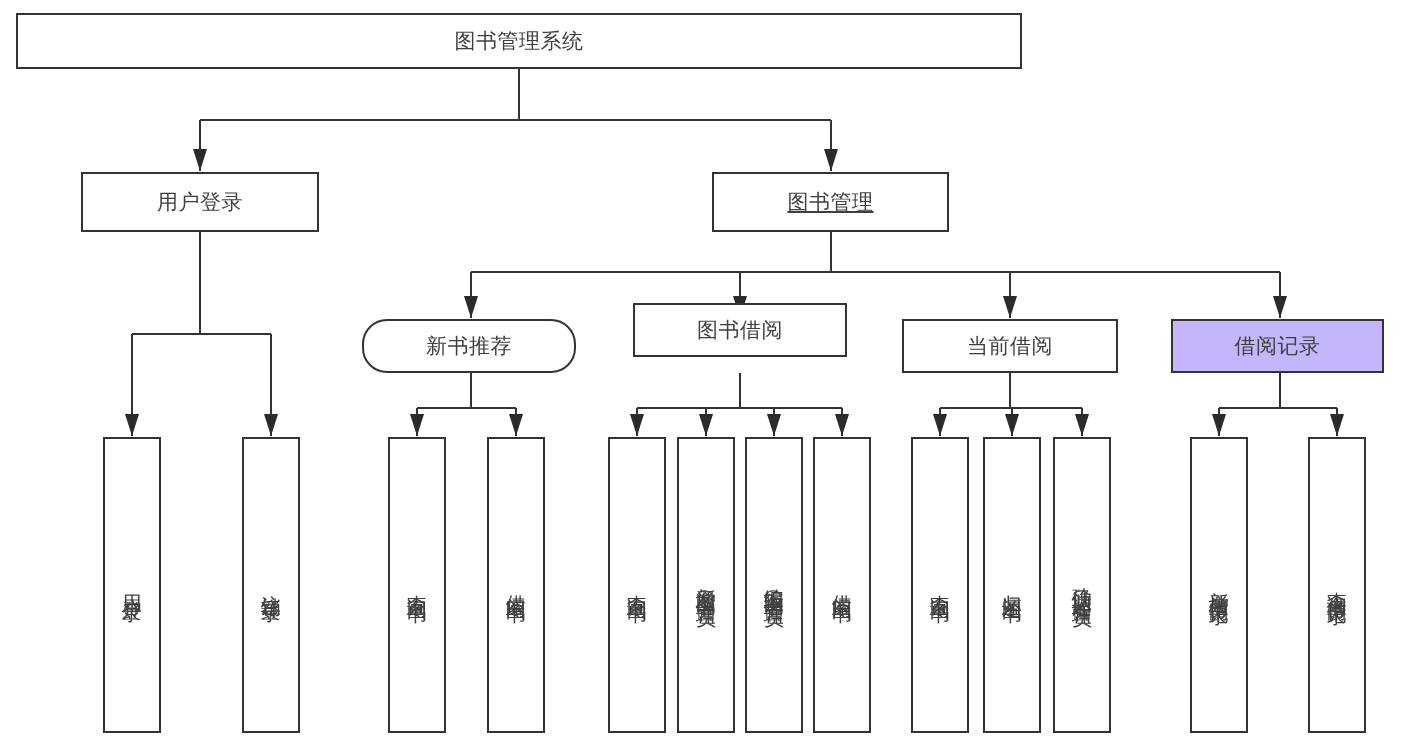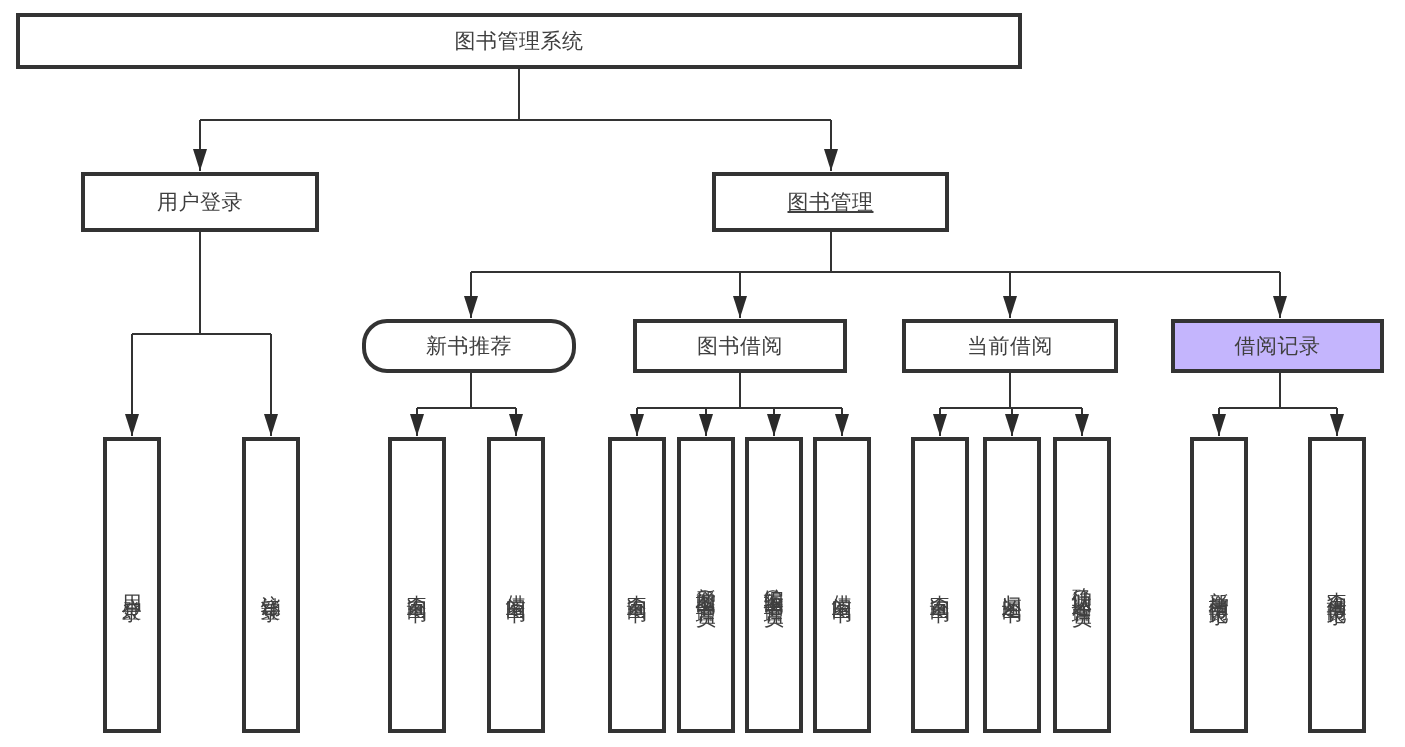--- a/index.html
+++ b/index.html
@@ -21,21 +21,21 @@
     position: absolute;
     left: 0;
     top: 0;
     width: 1405px;
     height: 747px;
   }
   .node {
     position: absolute;
     box-sizing: border-box;
     background: #ffffff;
-    border: 4px solid #ec4899;
+    border: 2px solid #ec4899;
     display: flex;
     align-items: center;
     justify-content: center;
     overflow: hidden;
   }
   .node-label {
     color: #3f3f3f;
     font-size: 21px;
     line-height: 1.12;
     text-align: center;
@@ -123,21 +123,21 @@
       </div>
       <div class="node" style="left: 81px; top: 172px; width: 238px; height: 60px; border-color: rgb(51, 51, 51); background: rgb(255, 255, 255);">
         <div class="node-label" style="color: rgb(63, 63, 63);">用户登录</div>
       </div>
       <div class="node" style="left: 712px; top: 172px; width: 237px; height: 60px; border-color: rgb(51, 51, 51); background: rgb(255, 255, 255);">
         <div class="node-label" style="color: rgb(63, 63, 63); text-decoration: underline;">图书管理</div>
       </div>
       <div class="node" style="left: 362px; top: 319px; width: 214px; height: 54px; border-color: rgb(51, 51, 51); background: rgb(255, 255, 255); border-radius: 25px;">
         <div class="node-label" style="color: rgb(63, 63, 63);">新书推荐</div>
       </div>
-      <div class="node" style="left: 633px; top: 319px; width: 214px; height: 54px; border-color: rgb(51, 51, 51); background: rgb(255, 255, 255);">
+      <div class="node" style="left: 633px; top: 303px; width: 214px; height: 54px; border-color: rgb(51, 51, 51); background: rgb(255, 255, 255);">
         <div class="node-label" style="color: rgb(63, 63, 63);">图书借阅</div>
       </div>
       <div class="node" style="left: 902px; top: 319px; width: 216px; height: 54px; border-color: rgb(51, 51, 51); background: rgb(255, 255, 255);">
         <div class="node-label" style="color: rgb(63, 63, 63);">当前借阅</div>
       </div>
       <div class="node" style="left: 1171px; top: 319px; width: 213px; height: 54px; border-color: rgb(51, 51, 51); background: #c4b5fd;">
         <div class="node-label" style="color: rgb(63, 63, 63);">借阅记录</div>
       </div>
       <div class="node vertical" style="left: 103px; top: 437px; width: 58px; height: 296px; border-color: rgb(51, 51, 51); background: rgb(255, 255, 255);">
         <div class="node-label" style="color: rgb(63, 63, 63);">用户登录</div>

